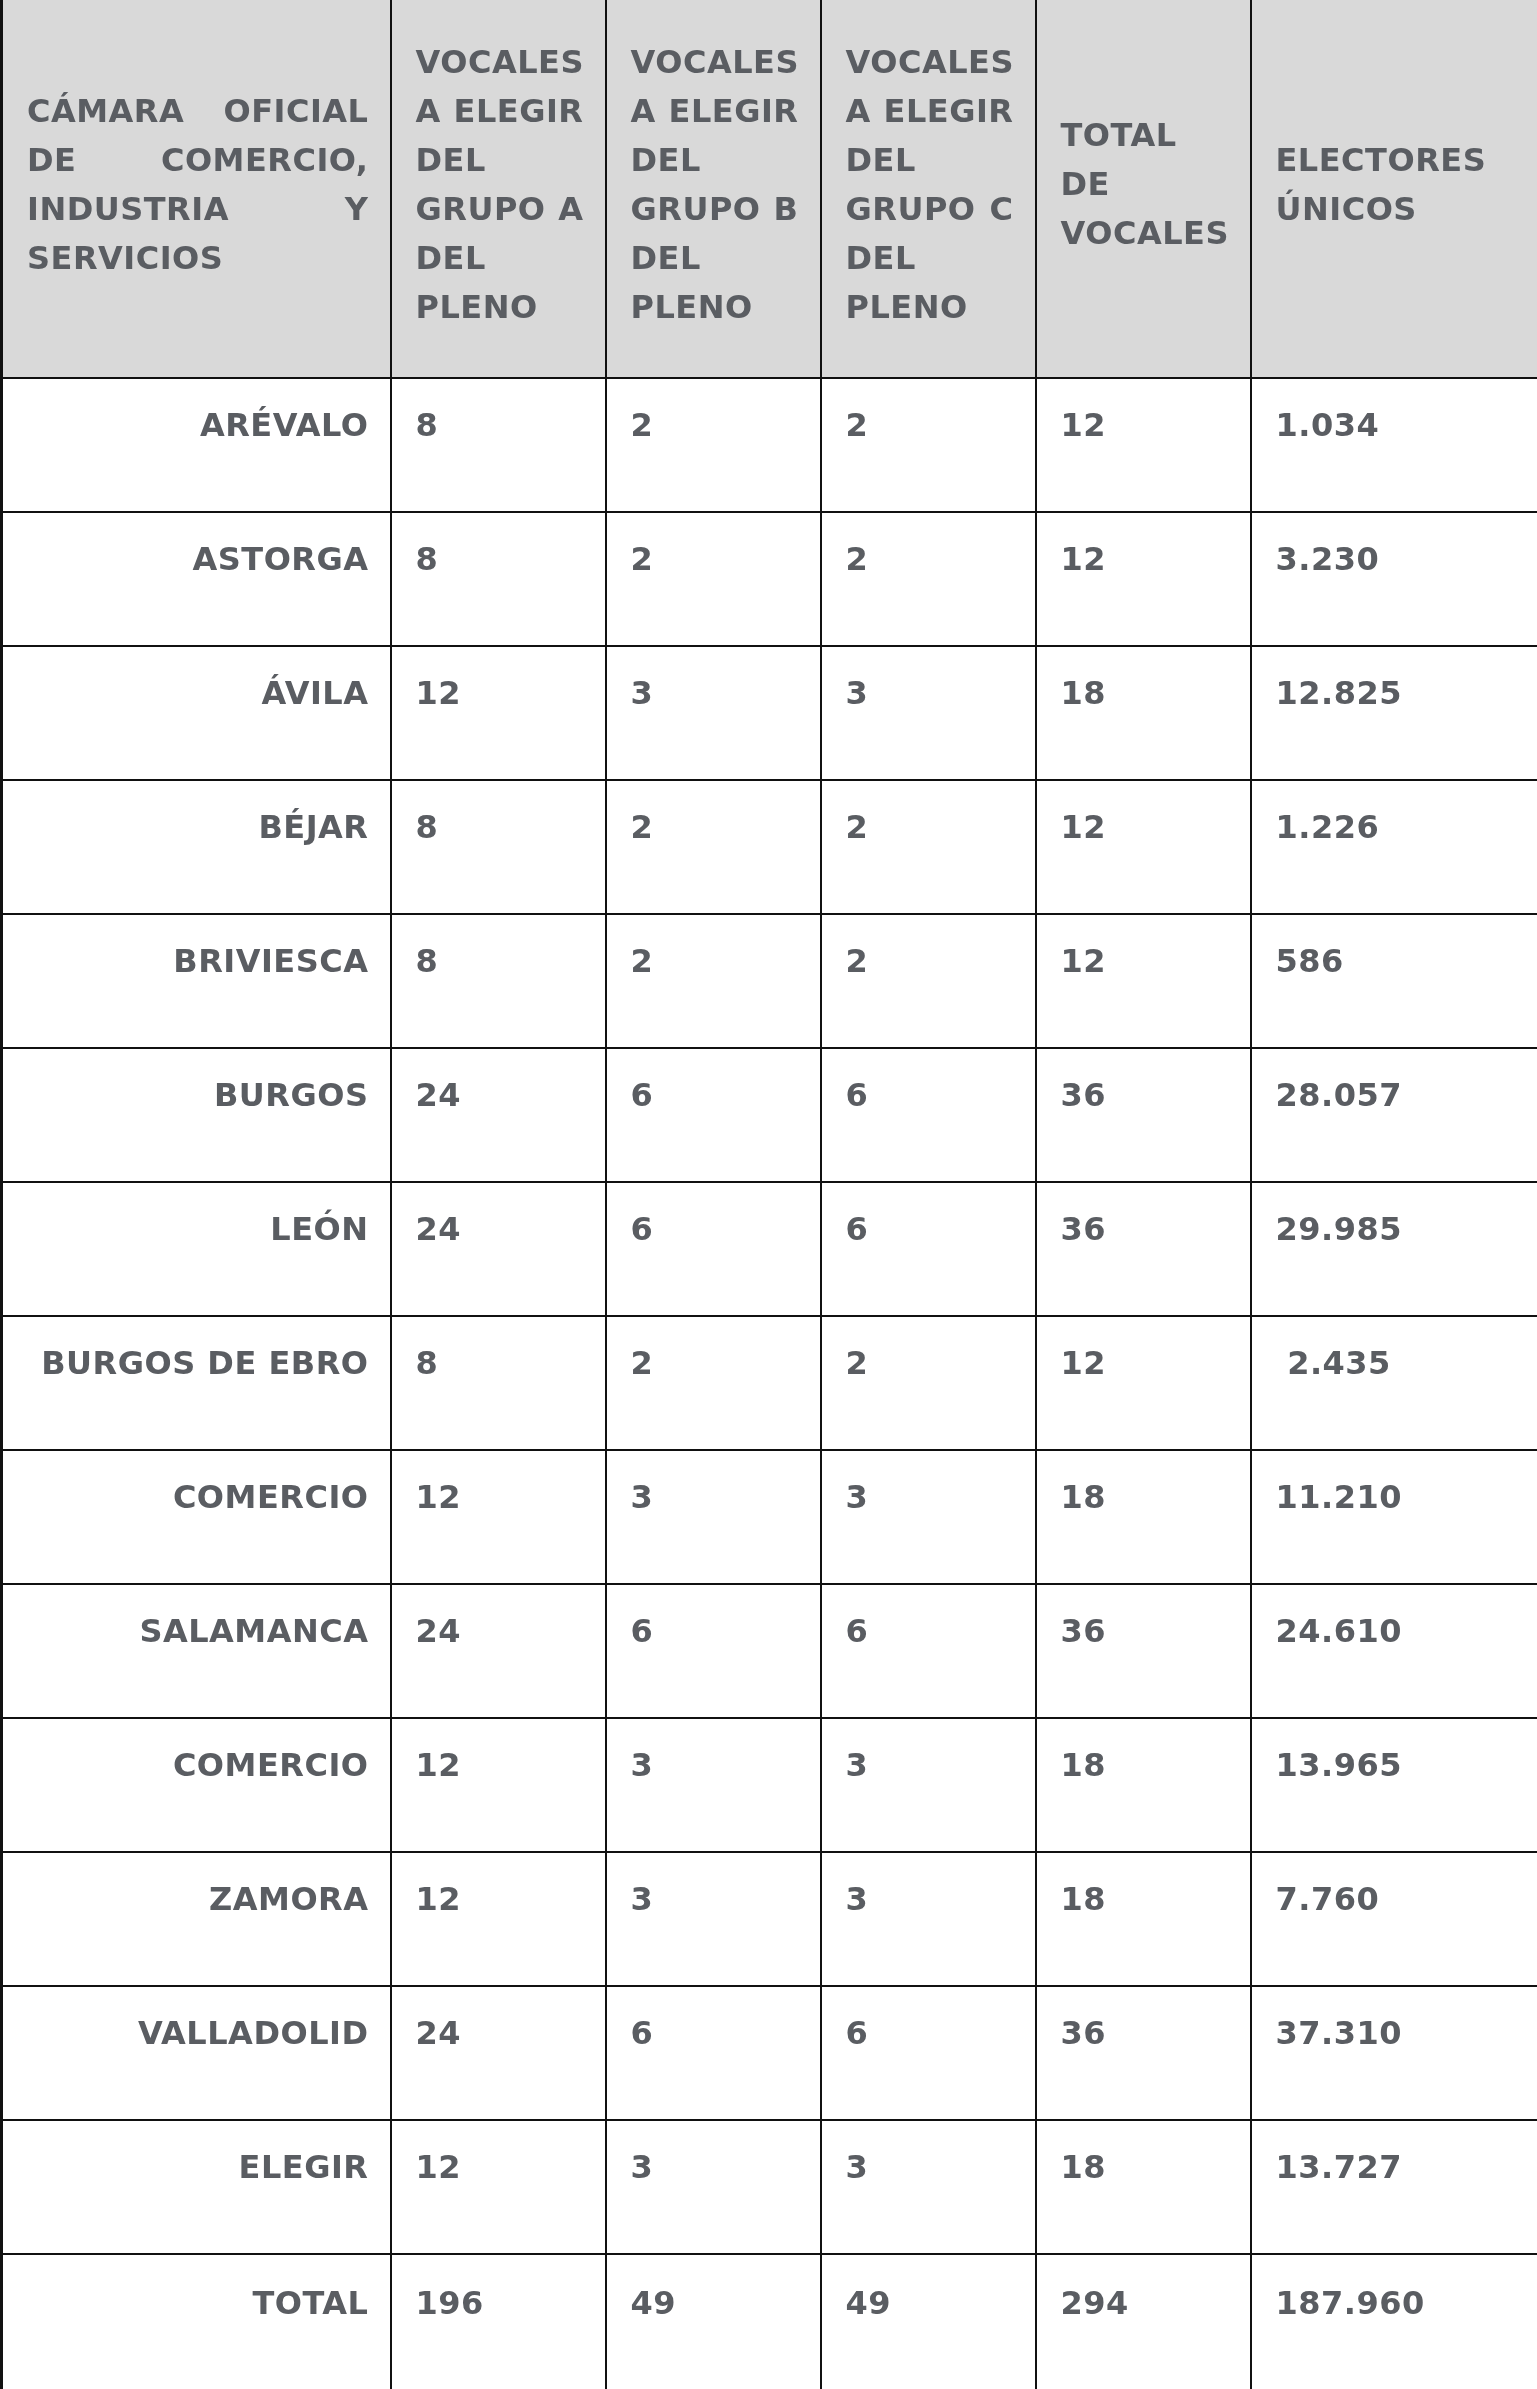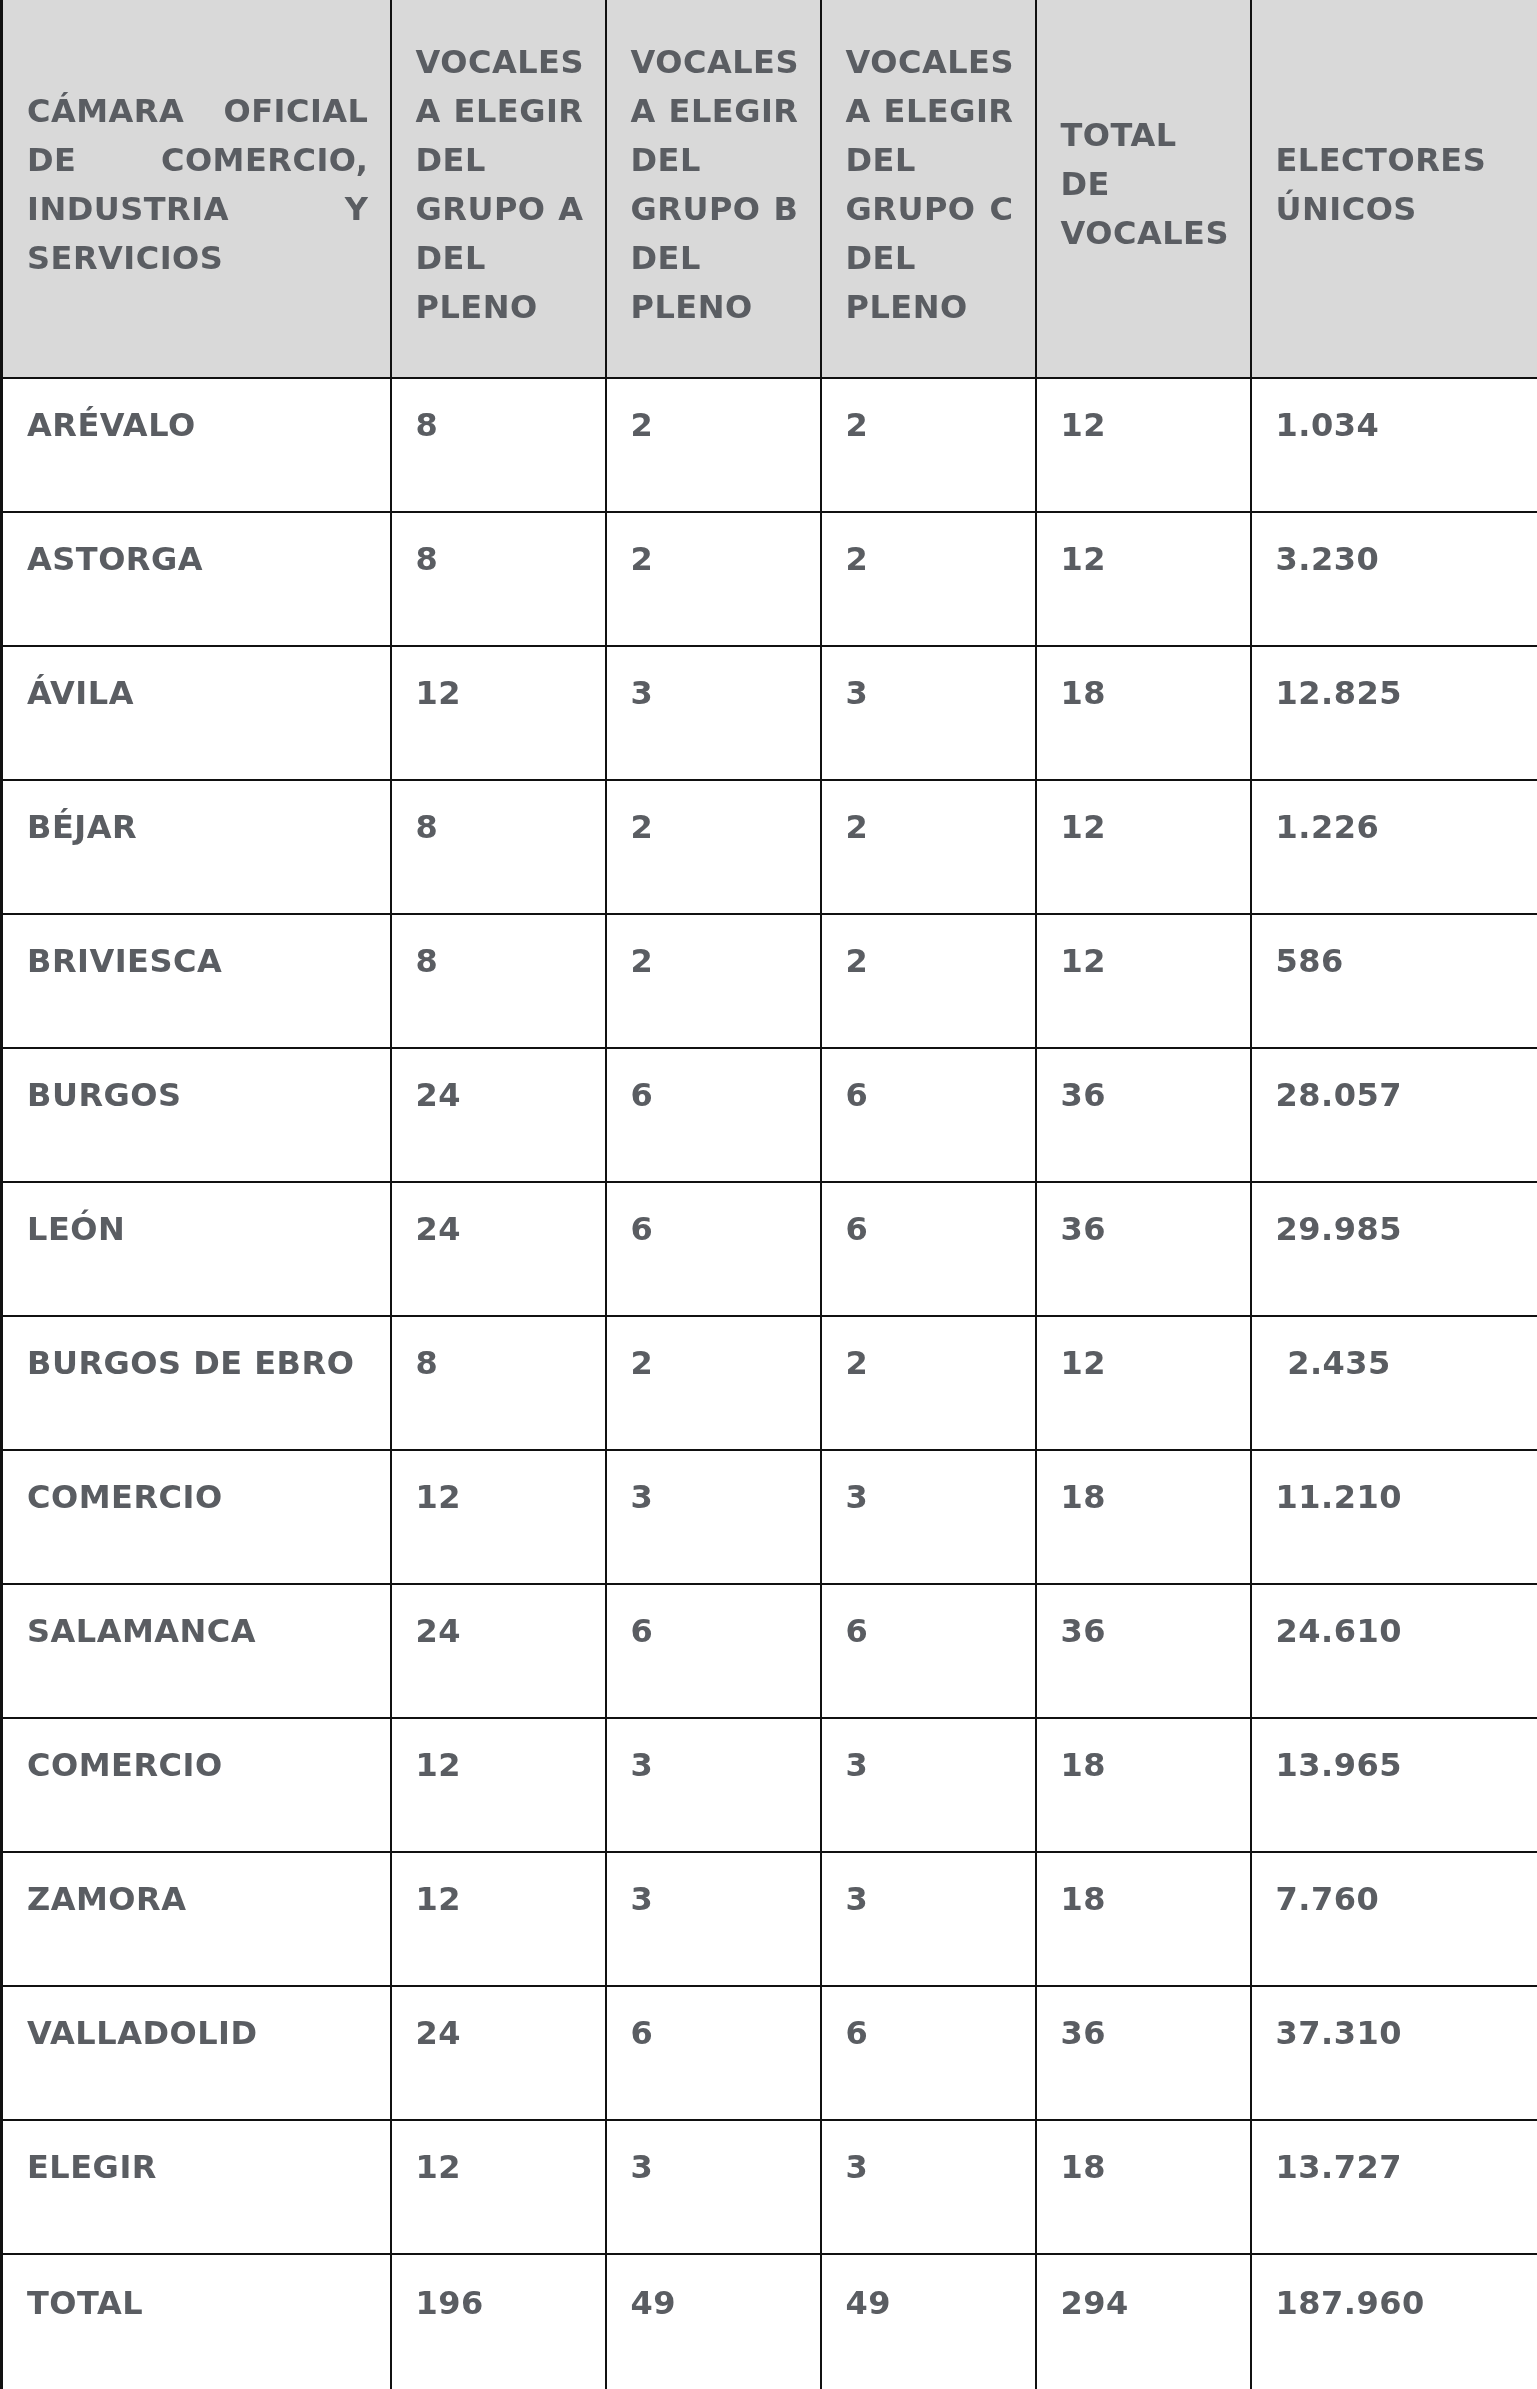--- a/index.html
+++ b/index.html
@@ -47,21 +47,21 @@
     border-top: none;
     vertical-align: middle;
     text-align: justify;
     text-align-last: left;
     font-size: 32px;
     line-height: 49px;
     padding-top: 0;
     padding-bottom: 7.7px;
   }
   th.first { border-left: 3.8px solid #111111; }
-  td.first { border-left: 3.8px solid #111111; }
+  td.first { border-left: 3.8px solid #111111; text-align: right; }
   tbody tr { height: 134px; }
   td {
     font-size: 32px;
     line-height: 38px;
     padding-top: 27px;
     background: #ffffff;
   }
   tbody tr.total-row { height: 173px; }
   tbody tr.total-row td { border-bottom: none; padding-top: 29px; }
   th.last, td.last { border-right: none; }

